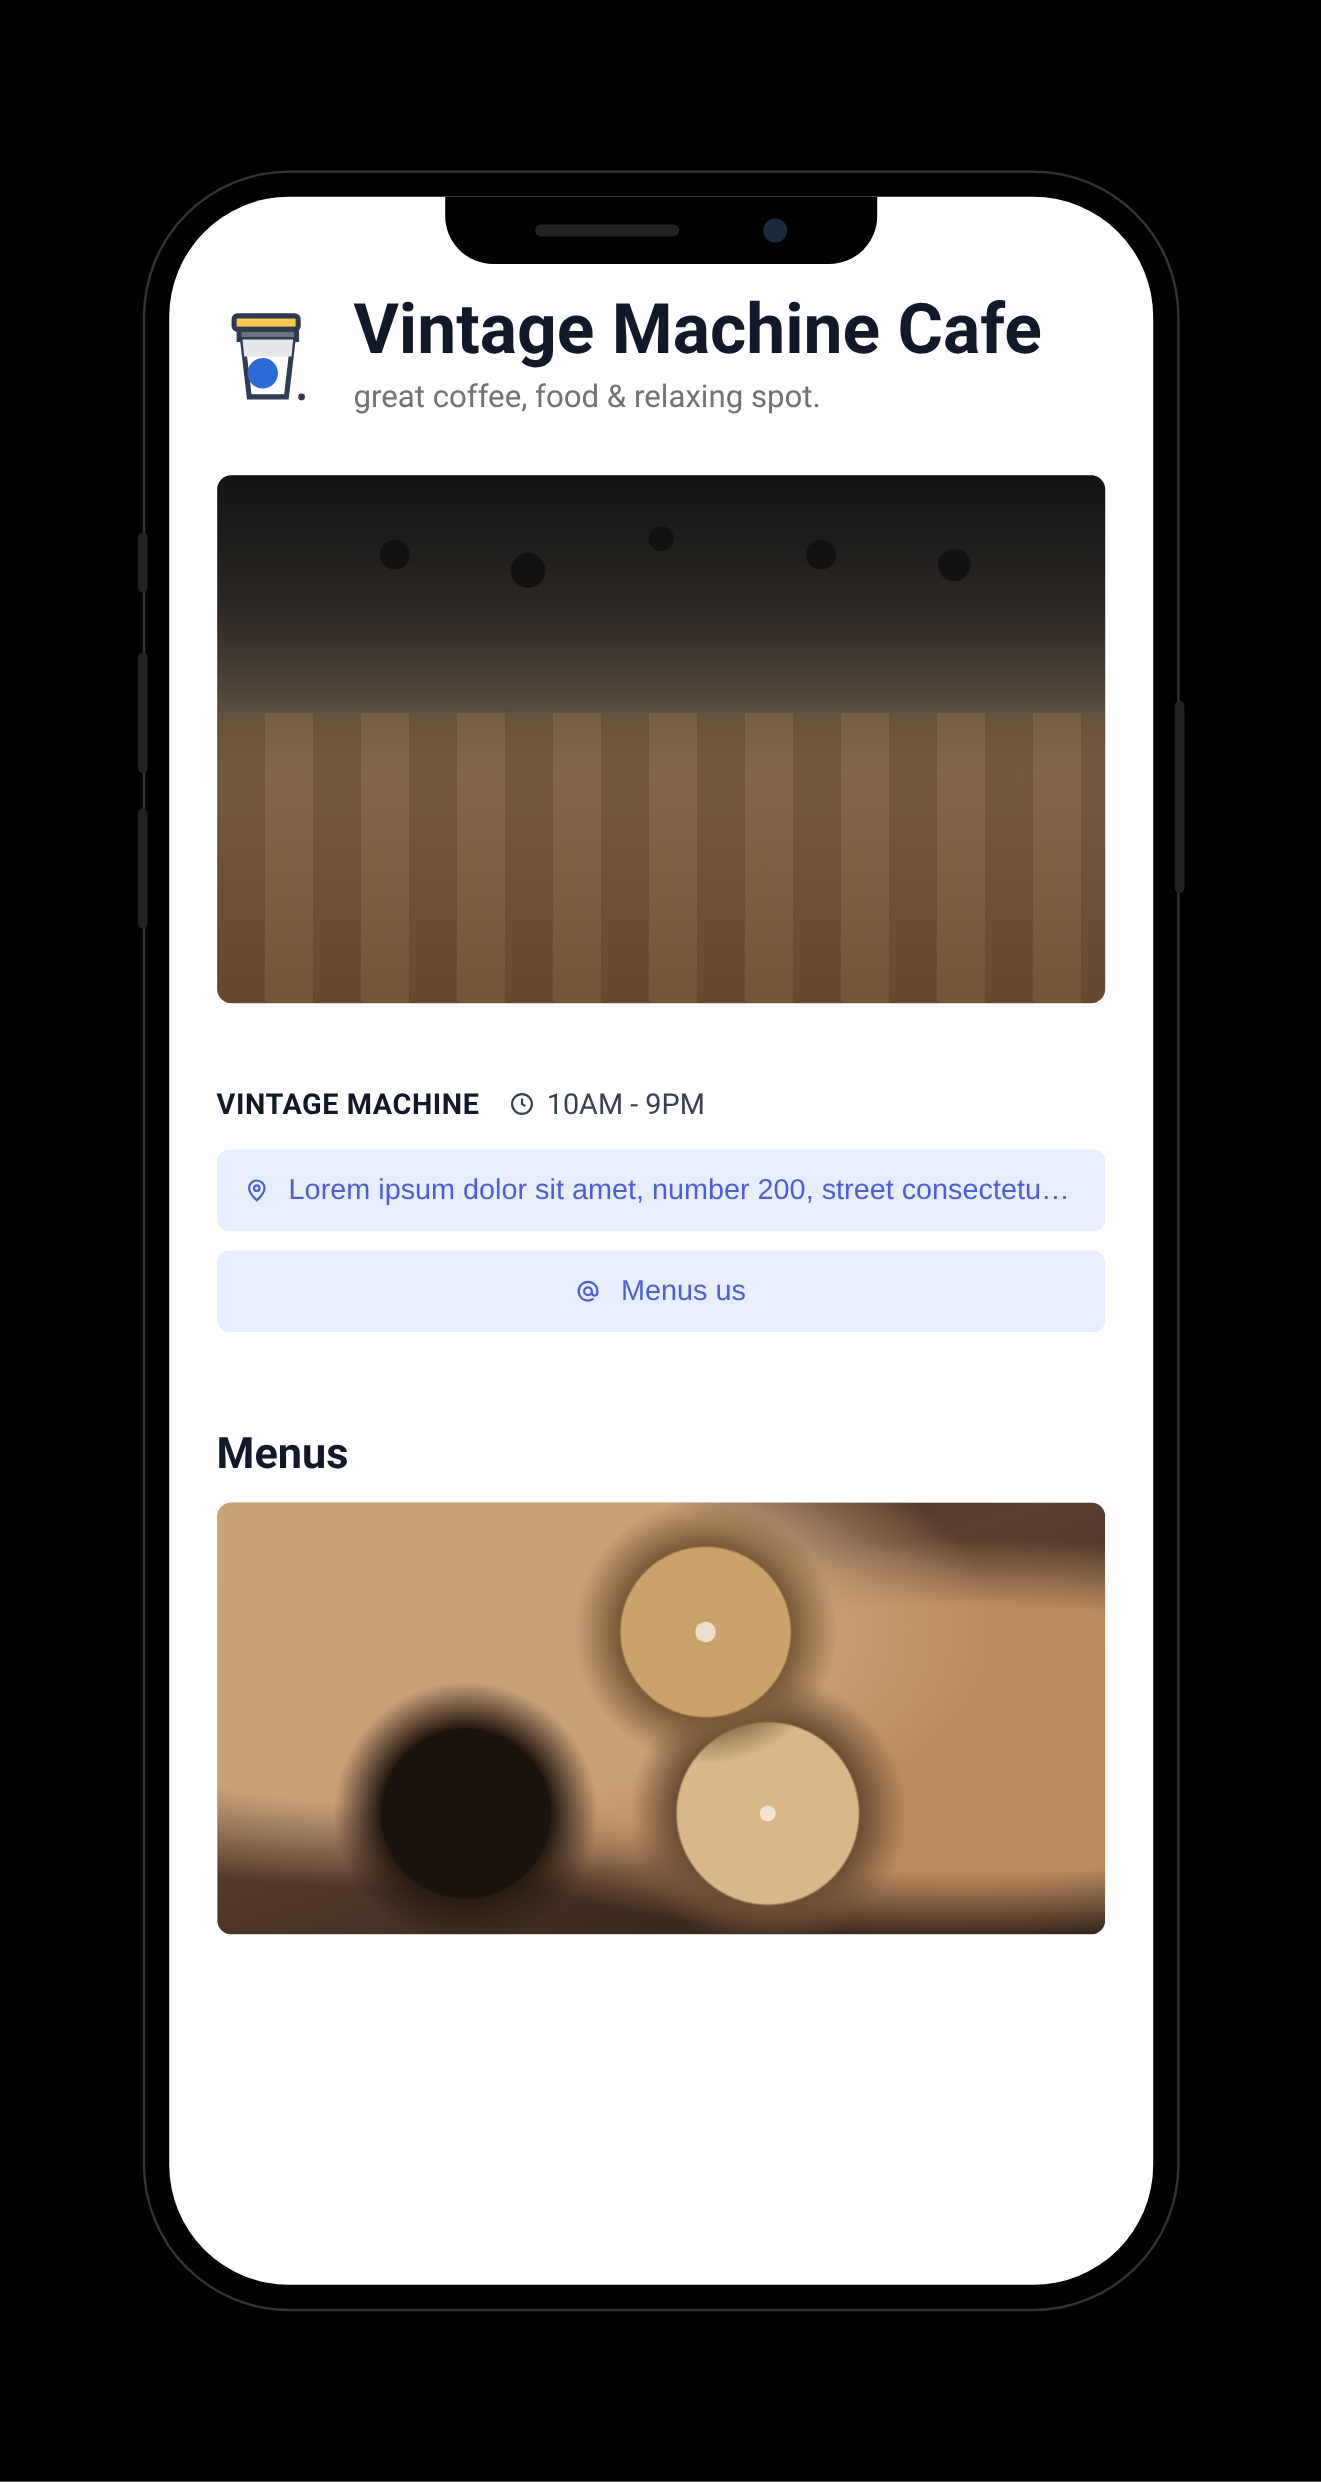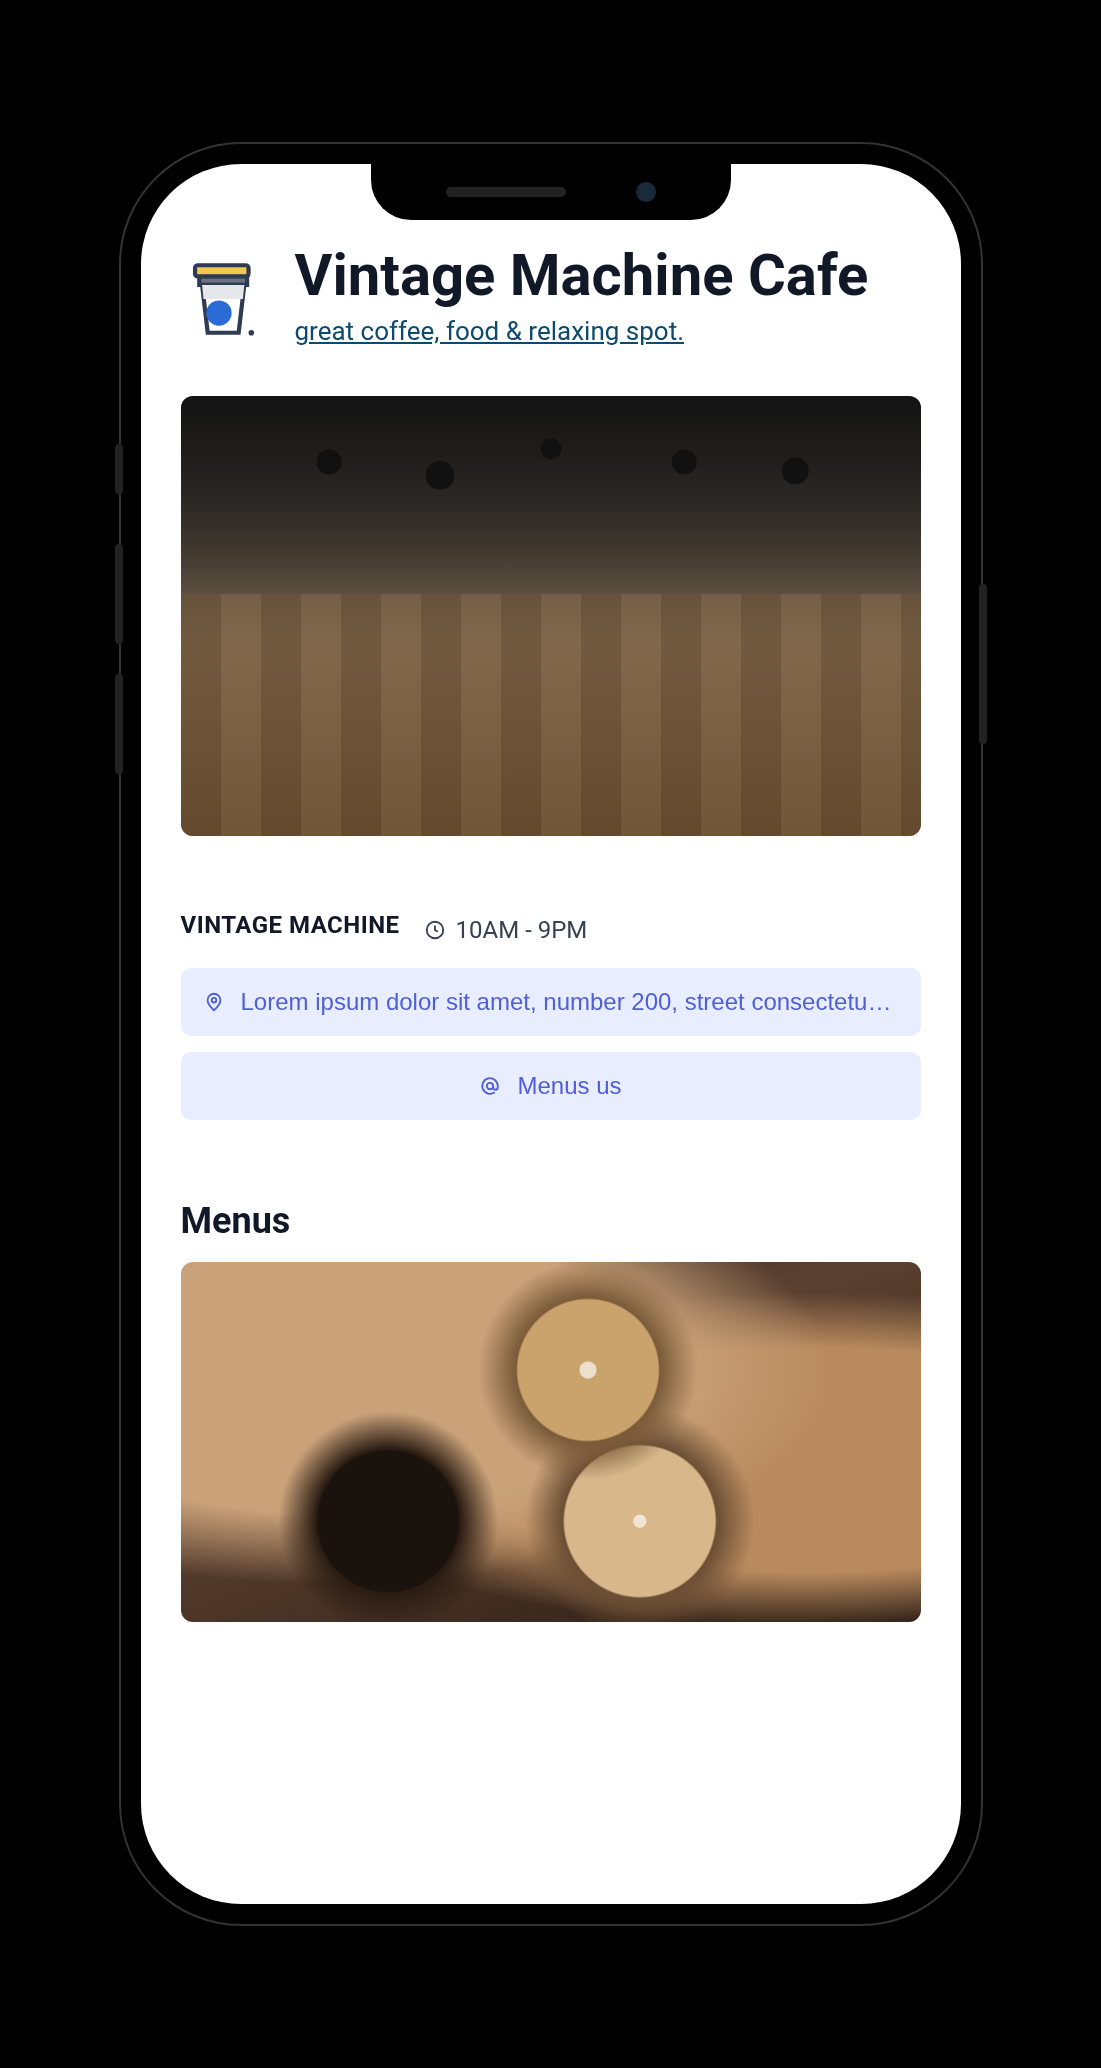--- a/index.html
+++ b/index.html
@@ -71,40 +71,39 @@
 
   .screen {
     width: 100%;
     height: 100%;
     overflow-y: hidden;
     padding: 80px 40px 0 40px;
   }
   .header {
     display: flex;
     gap: 24px;
-    align-items: center;
+    align-items: flex-start;
     margin-bottom: 50px;
   }
   .logo {
     width: 90px;
     height: 90px;
     flex-shrink: 0;
     margin-top: 8px;
   }
   .title {
     font-size: 58px;
     font-weight: 700;
     color: #111827;
     line-height: 1.1;
   }
   .tagline {
     font-size: 26px;
-    color: #0c4a6e;
+    color: #737373;
     margin-top: 8px;
-    text-decoration: underline;
   }
   .hero-img {
     width: 100%;
     height: 440px;
     border-radius: 12px;
     background: linear-gradient(180deg,#2a2a2a 0%,#3a3530 25%,#6b5640 60%,#8a7050 100%);
     position: relative;
     overflow: hidden;
     margin-bottom: 70px;
   }
@@ -138,21 +137,20 @@
     font-weight: 700;
     color:#111827;
     letter-spacing: 0.02em;
   }
   .info-hours {
     font-size: 24px;
     color:#374151;
     display:flex;
     align-items:center;
     gap:10px;
-    margin-top:10px;
   }
   .link-btn {
     width:100%;
     background:#e8edff;
     color:#4f5fd8;
     border:none;
     border-radius:10px;
     padding:20px 22px;
     font-size:24px;
     display:flex;

